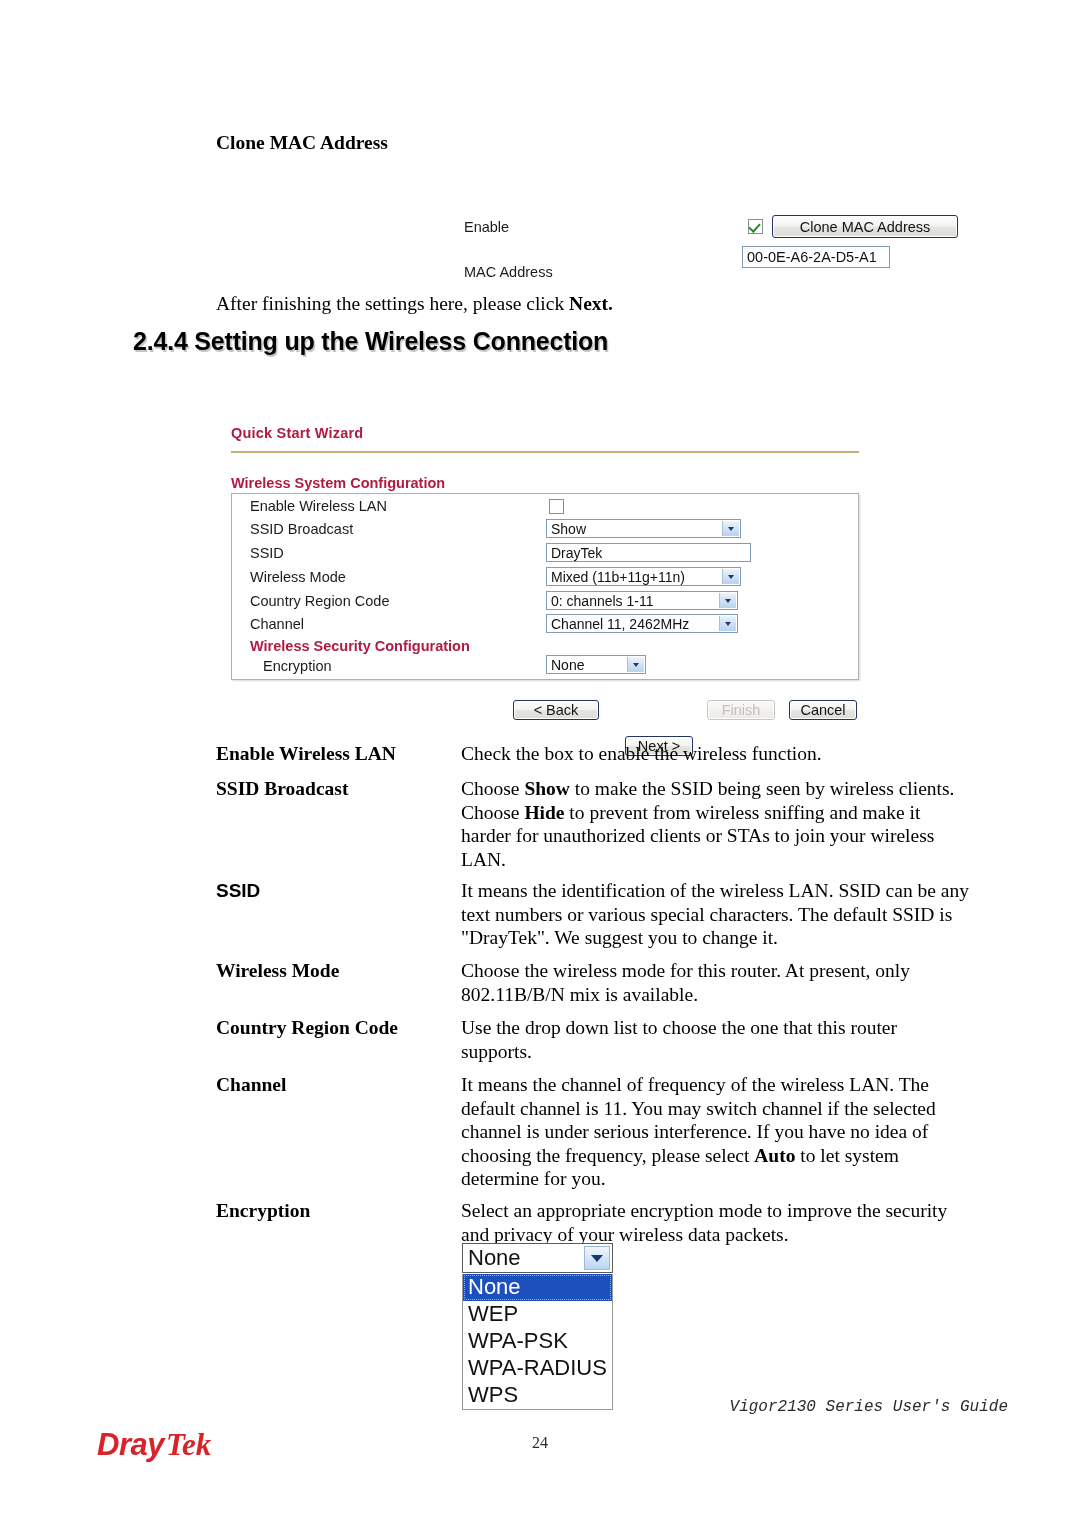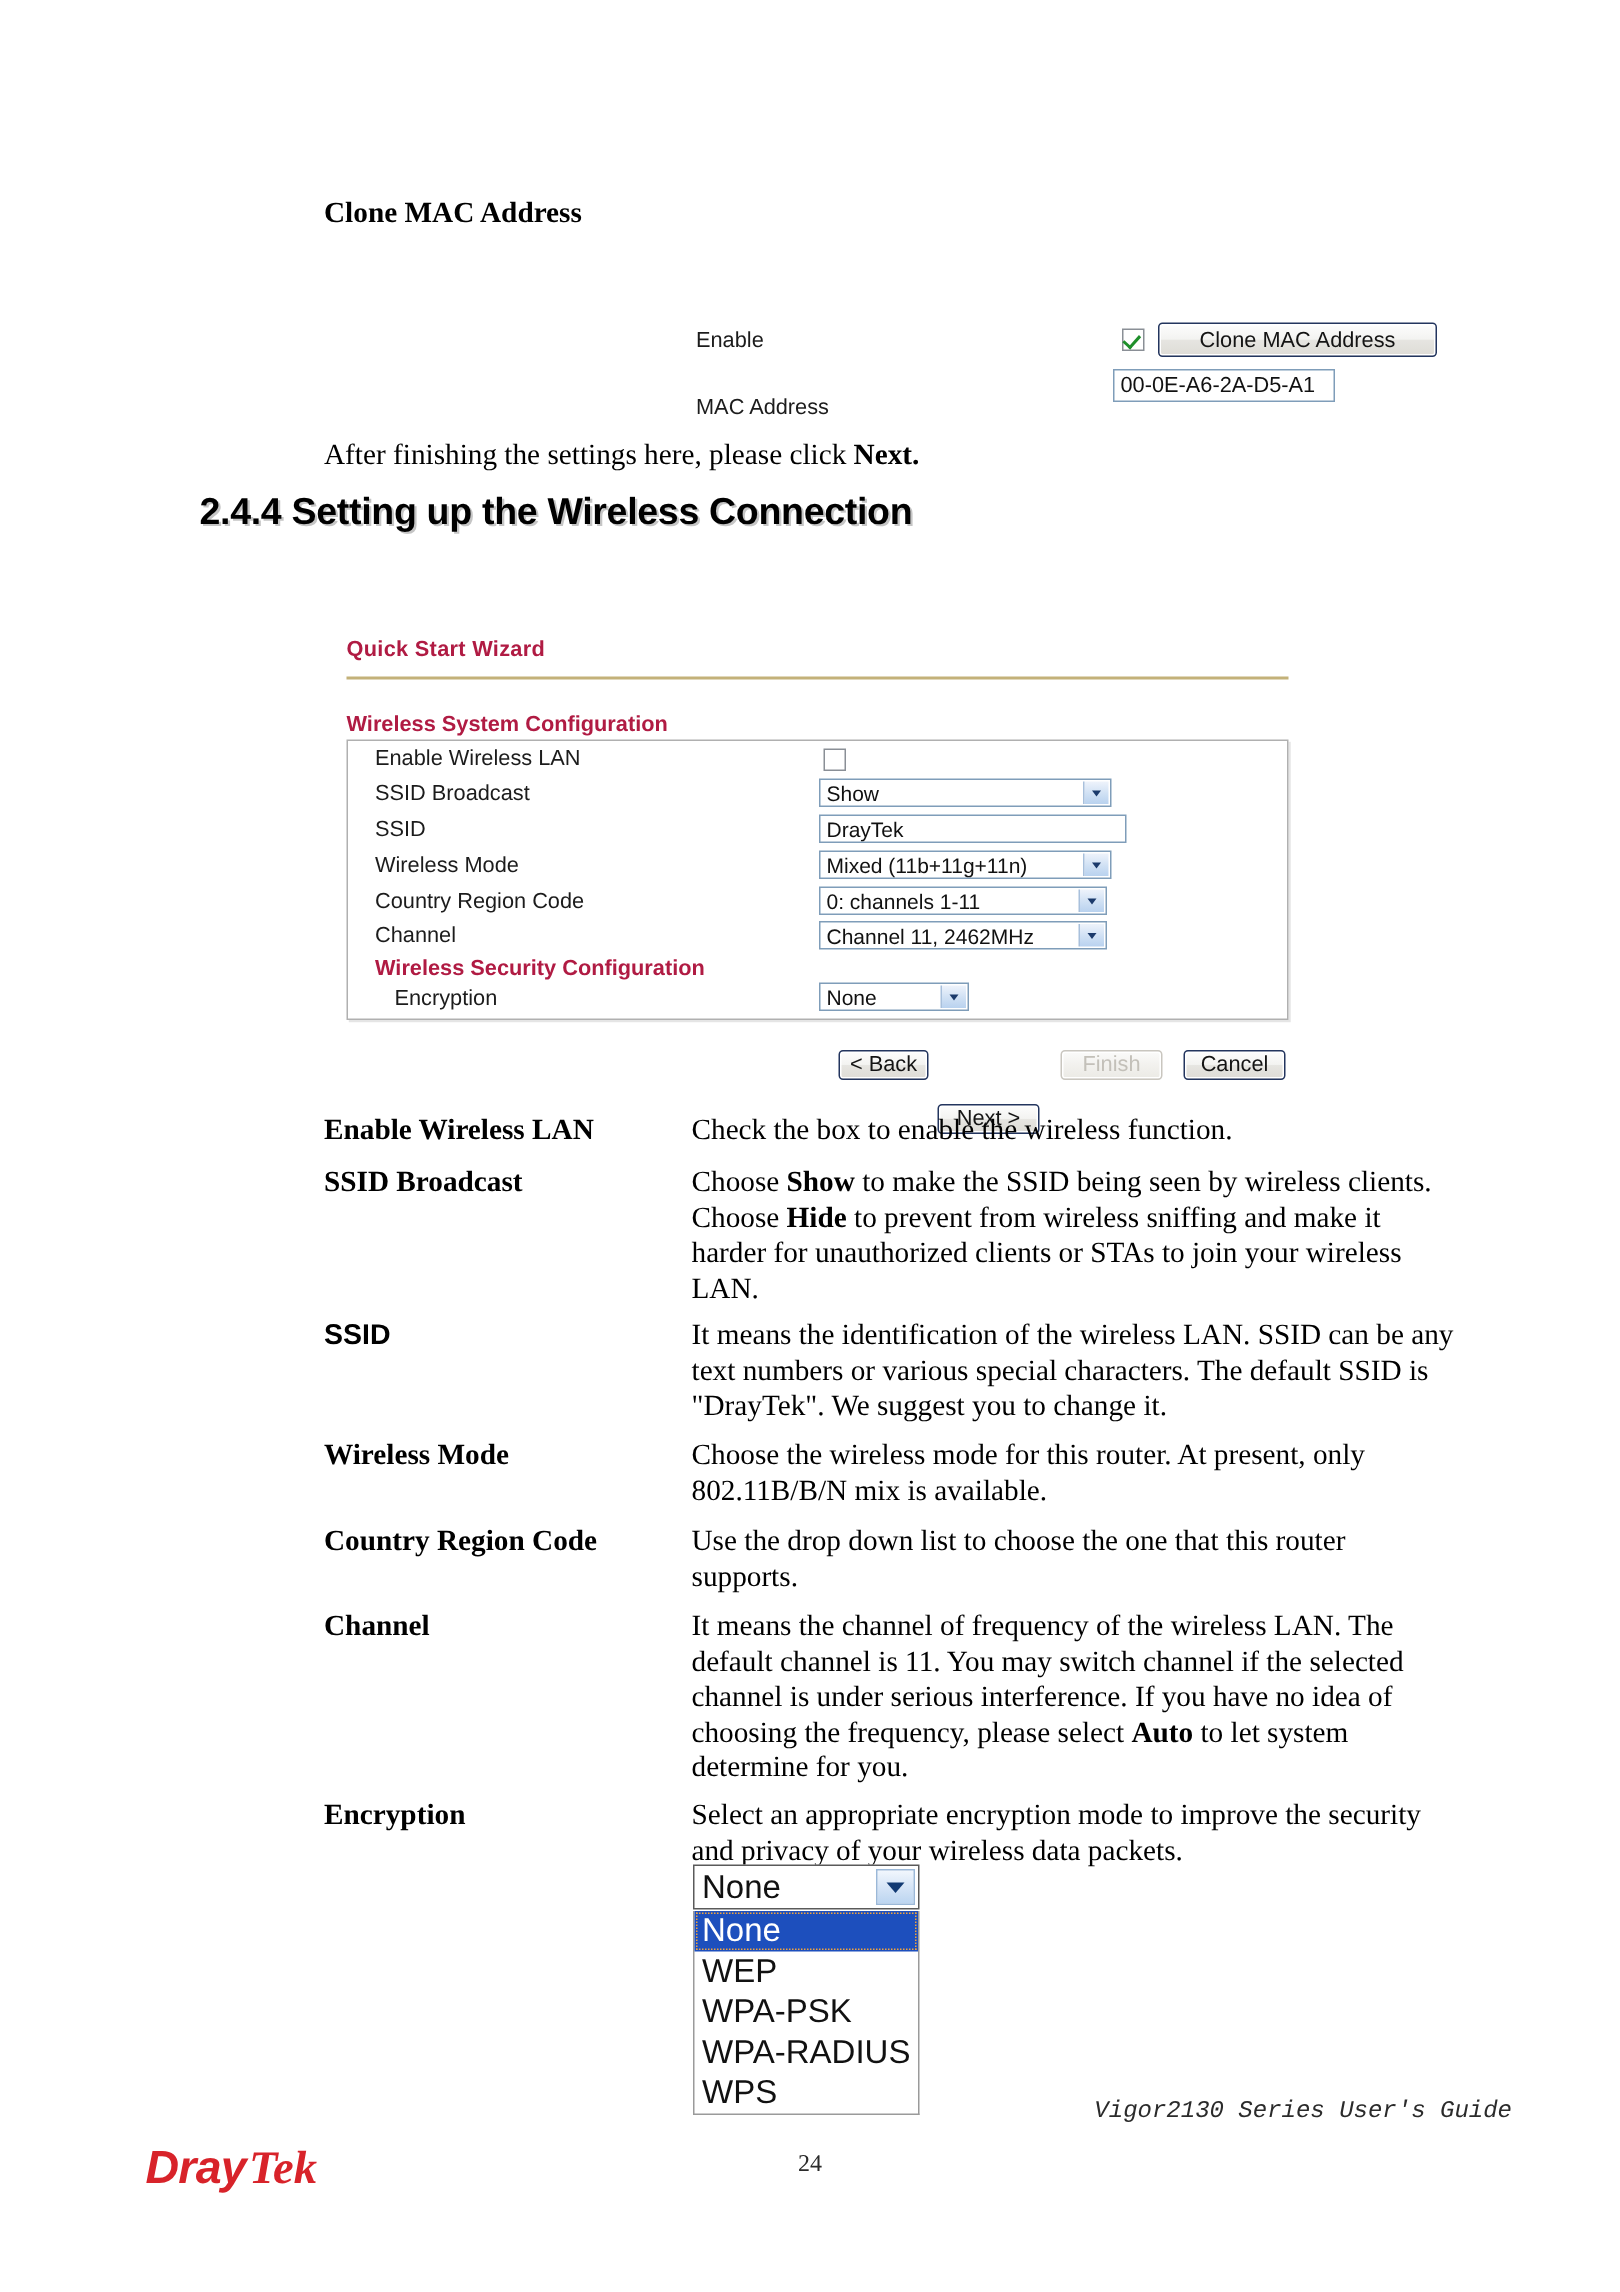--- a/index.html
+++ b/index.html
@@ -384,21 +384,21 @@
     </div>
 
     <div class="row-label sub" style="left:250px; top:638px;">Wireless Security Configuration</div>
 
     <div class="row-label" style="left:263px; top:658px;">Encryption</div>
     <div class="select" style="left:546px; top:655px; width:100px;">
       <span>None</span>
       <span class="arrow"></span>
     </div>
 
-    <div class="btn3d" style="left:559px; top:700px; width:60px; height:20px;">&lt; Back</div>
+    <div class="btn3d" style="left:513px; top:700px; width:86px; height:20px;">&lt; Back</div>
     <div class="btn3d" style="left:625px; top:700px; width:68px; height:20px;margin-top:36px;">Next &gt;</div>
     <div class="btn3d disabled" style="left:707px; top:700px; width:68px; height:20px;">Finish</div>
     <div class="btn3d" style="left:789px; top:700px; width:68px; height:20px;">Cancel</div>
   </div>
 
   <div class="dl-row" style="left:216px; top:742px; width:770px;">
     <div class="dl-term">Enable Wireless LAN</div>
     <div class="dl-desc">Check the box to enable the wireless function.</div>
   </div>
 

